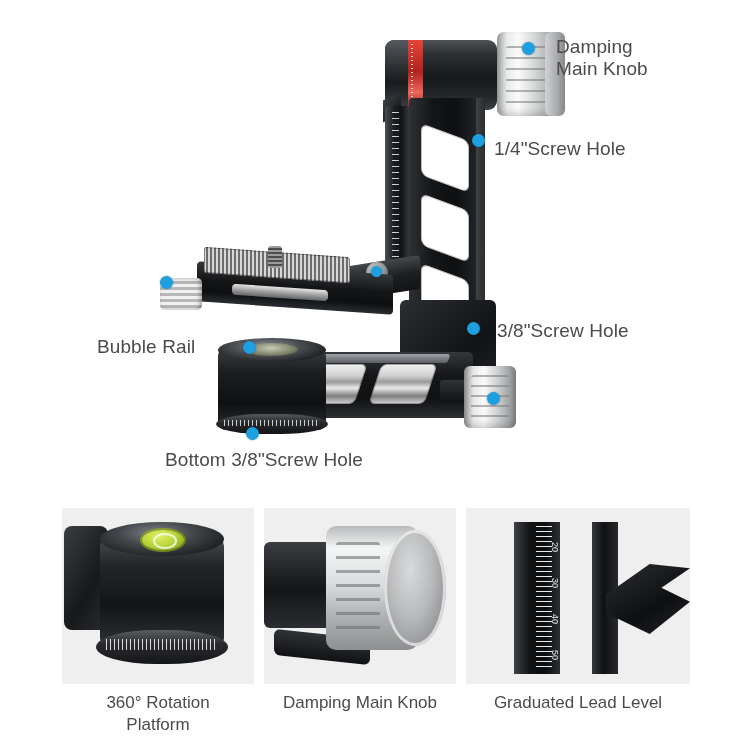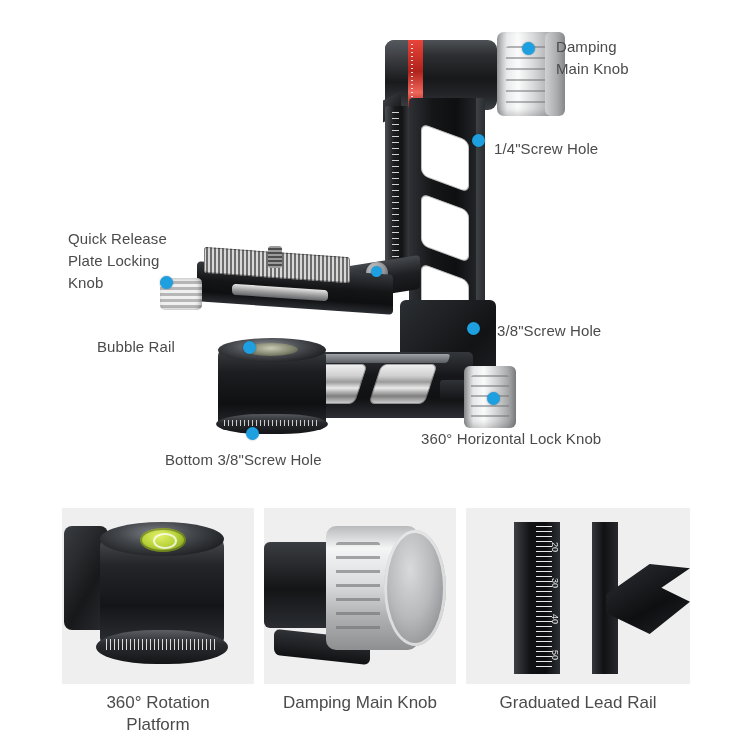--- a/index.html
+++ b/index.html
@@ -9,21 +9,21 @@
     font-family:"Liberation Sans", sans-serif;
     overflow:hidden;
     position:relative;
     color:#4b4b4b;
   }
   .stage{position:absolute;left:0;top:0;width:750px;height:750px;}
 
   
   .lbl{
     position:absolute;
-    font-size:15px;
+    font-size:19px;
     line-height:22px;
     color:#4b4b4b;
     letter-spacing:.1px;
     white-space:pre-line;
   }
 
   
   .dot{
     position:absolute;
     width:13px;height:13px;border-radius:50%;
@@ -375,26 +375,22 @@
     <div class="dot sm" style="left:371px;top:266px;"></div>
     <div class="dot" style="left:160px;top:276px;"></div>
     <div class="dot" style="left:243px;top:341px;"></div>
     <div class="dot" style="left:467px;top:322px;"></div>
     <div class="dot" style="left:487px;top:392px;"></div>
     <div class="dot" style="left:246px;top:427px;"></div>
 
     <div class="lbl" style="left:556px;top:36px;">Damping
 Main Knob</div>
     <div class="lbl" style="left:494px;top:138px;">1/4"Screw Hole</div>
-    <div class="lbl" style="left:68px;top:228px;">Quick Release
-Plate Locking
-Knob</div>
     <div class="lbl" style="left:97px;top:336px;">Bubble Rail</div>
     <div class="lbl" style="left:497px;top:320px;">3/8"Screw Hole</div>
-    <div class="lbl" style="left:421px;top:428px;">360° Horizontal Lock Knob</div>
     <div class="lbl" style="left:165px;top:449px;">Bottom 3/8"Screw Hole</div>
   </div>
 
   <div class="panels">
 
     <div class="panel p1">
       <div class="p1-wing"></div>
       <div class="p1-body"></div>
       <div class="p1-top"></div>
       <div class="p1-bubble"></div>
@@ -417,16 +413,16 @@
         <span style="top:88px;">40</span>
         <span style="top:124px;">50</span>
       </div>
       <div class="p3-arm"></div>
       <div class="p3-fork"></div>
     </div>
 
     <div class="cap c1">360° Rotation
 Platform</div>
     <div class="cap c2">Damping Main Knob</div>
-    <div class="cap c3">Graduated Lead Rail</div>
+    <div class="cap c3">Graduated Lead Level</div>
   </div>
 
 </div>
 
 </body></html>

